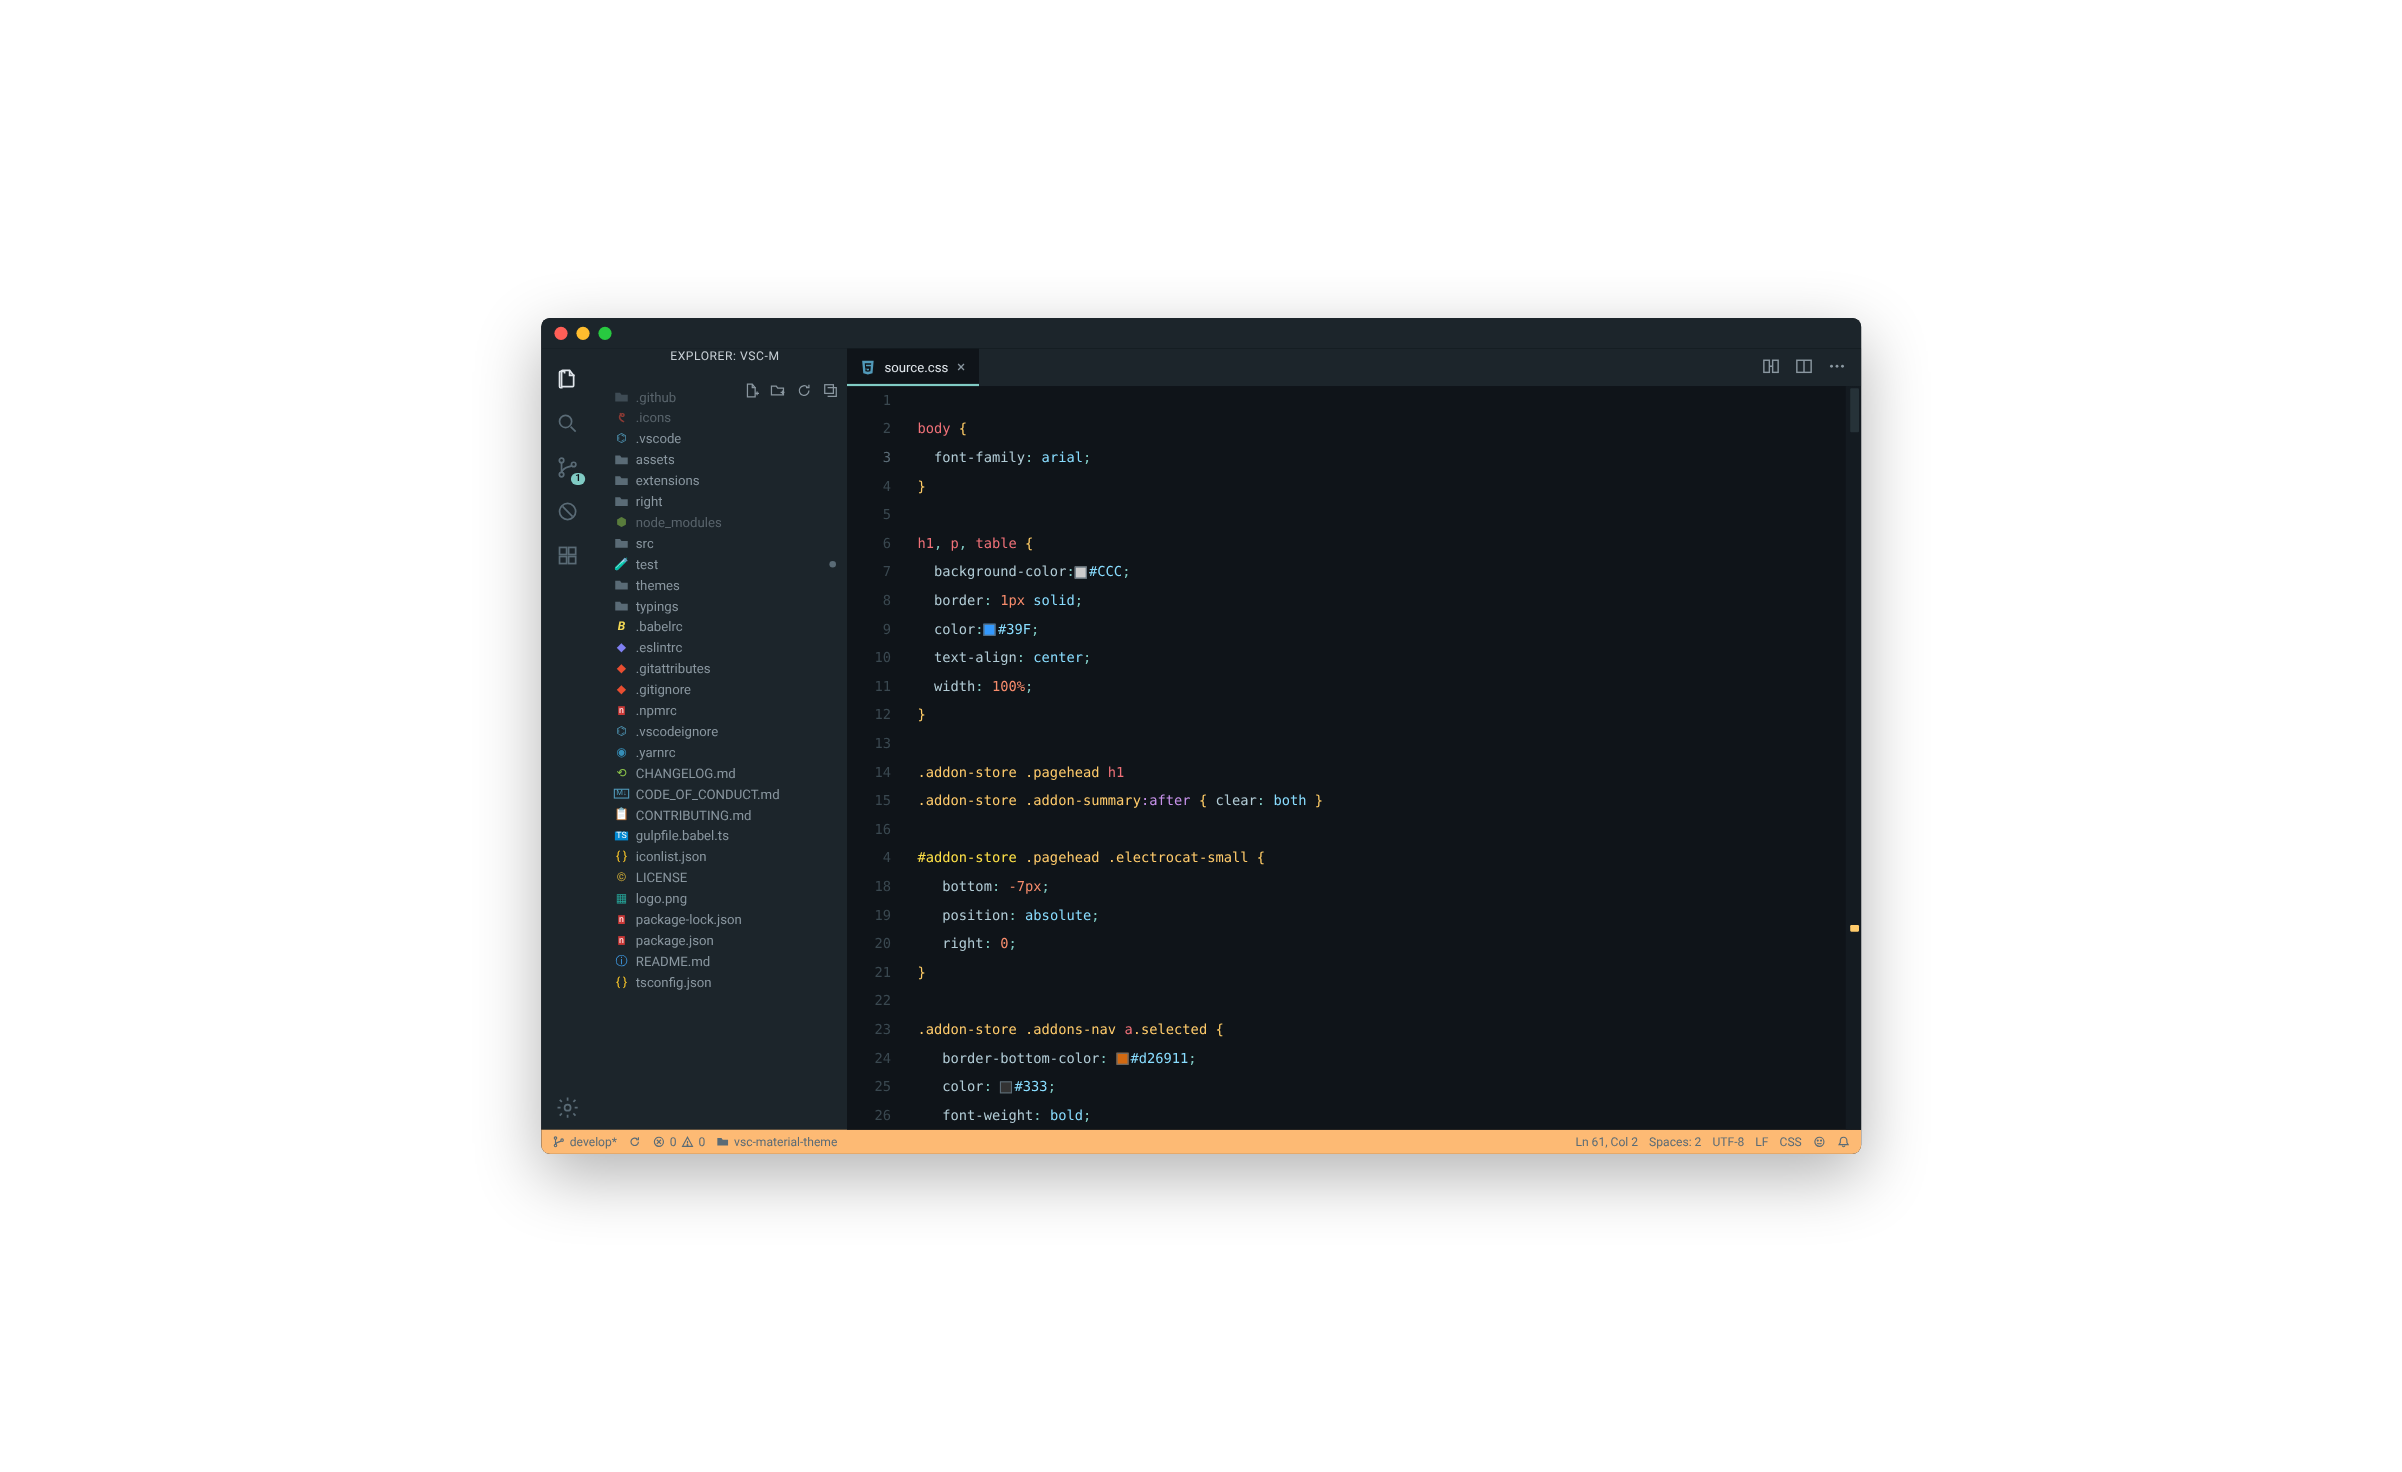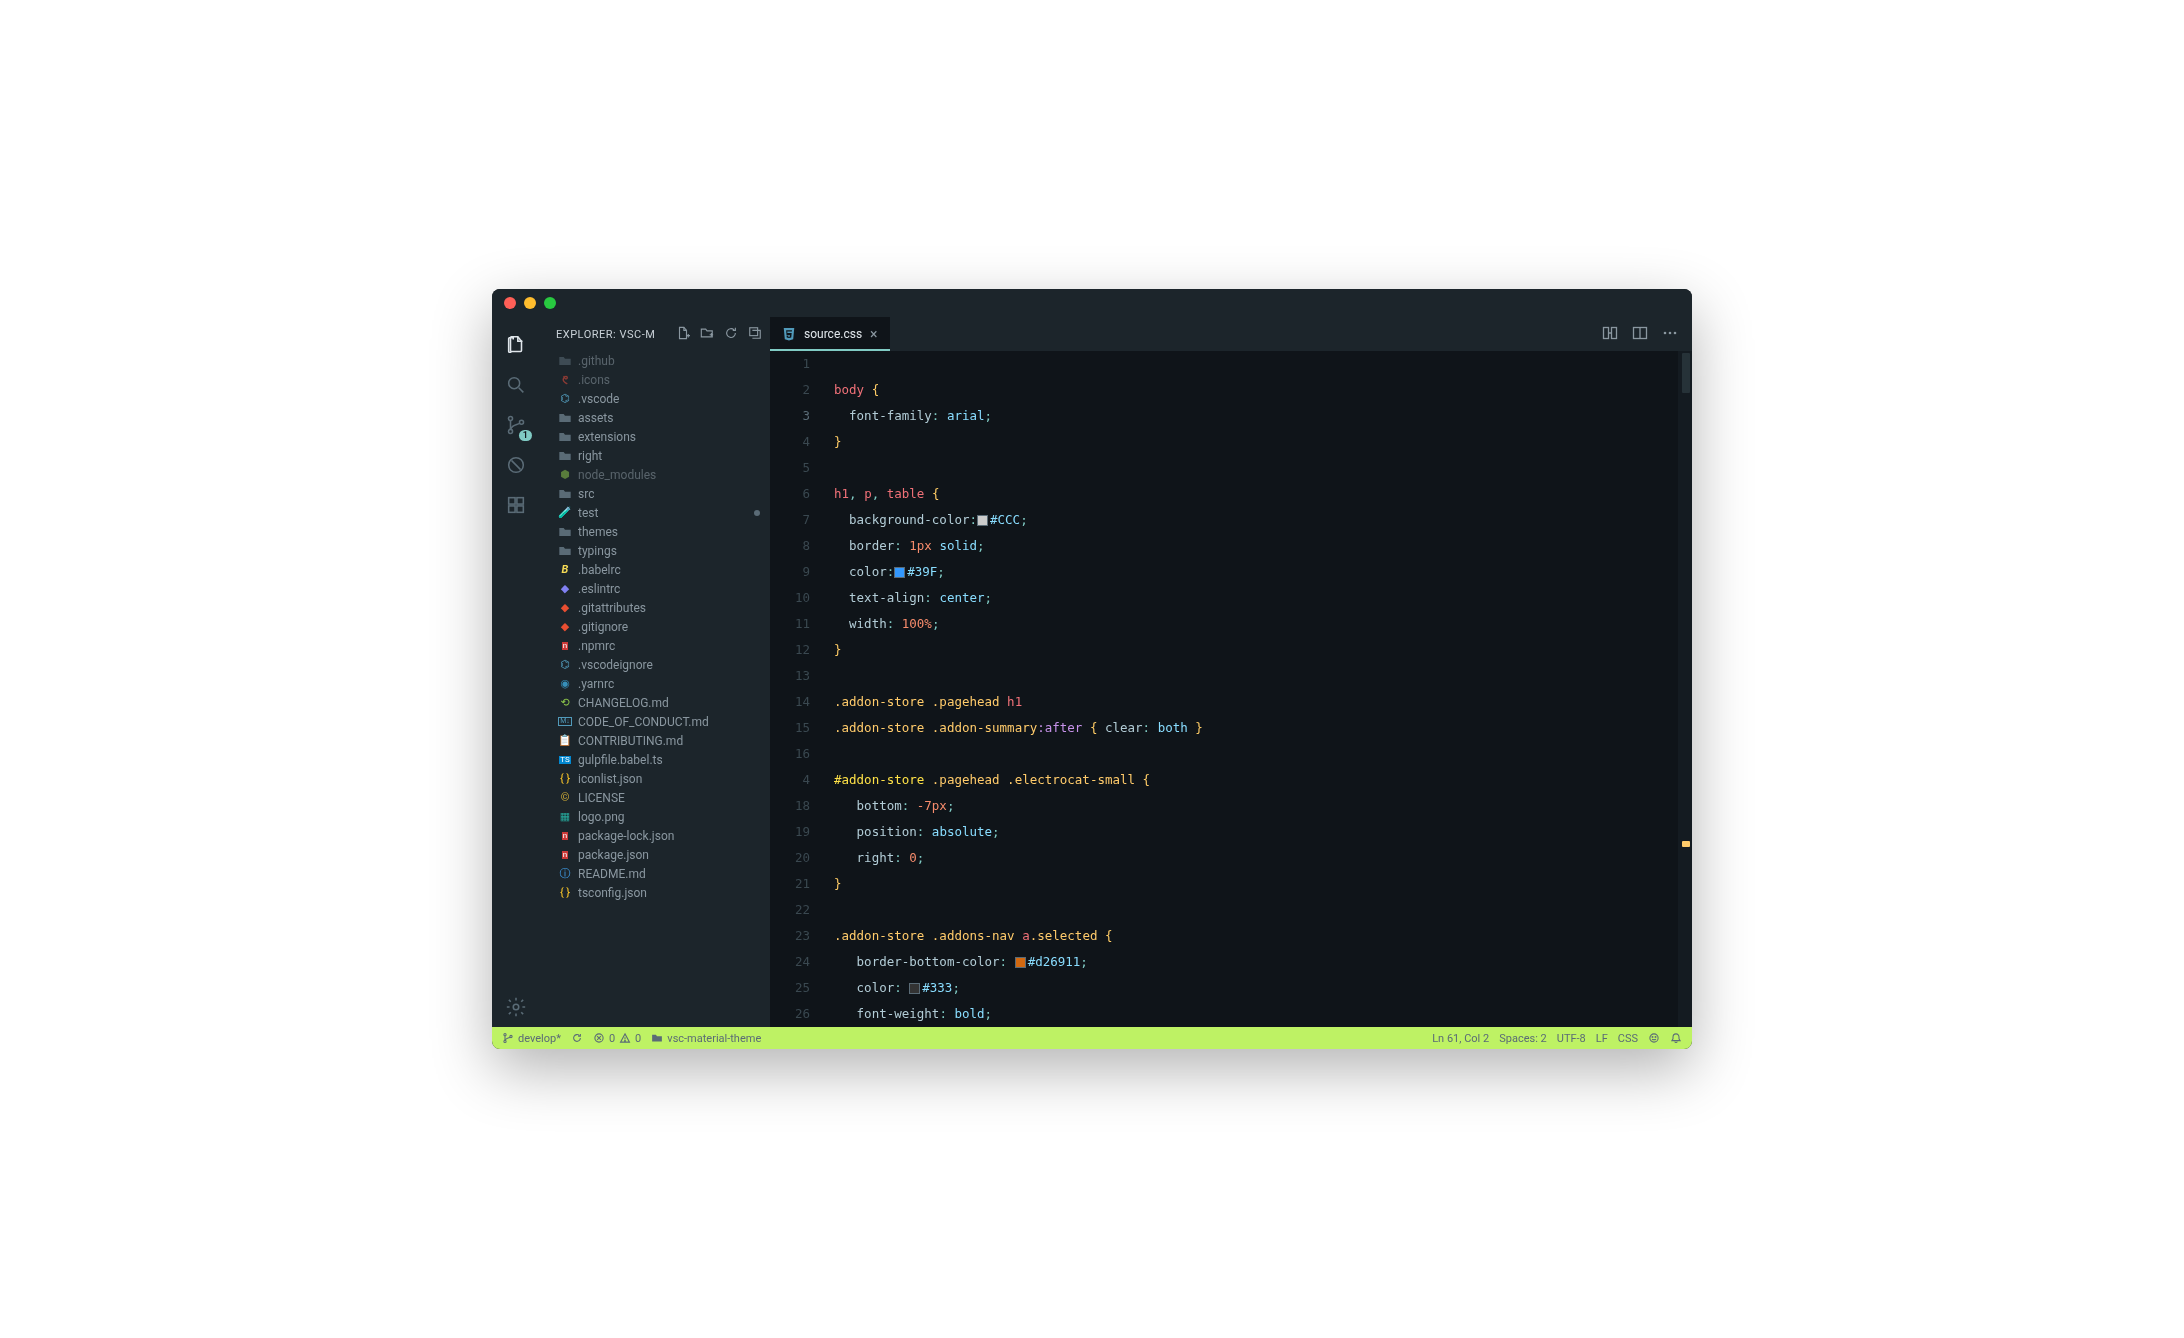--- a/index.html
+++ b/index.html
@@ -91,20 +91,21 @@
     display: flex;
     flex-direction: column;
     flex-shrink: 0;
   }
   .sidebar-header {
     height: 34px;
     display: flex;
     align-items: center;
     padding: 0 8px 0 16px;
     gap: 18px;
+    flex-direction: column;
   }
   .sidebar-title { font-size: 11px; letter-spacing: 0.5px; color: #c8d0d6; text-transform: uppercase; }
   .sidebar-actions { margin-left: auto; display: flex; gap: 10px; color: #8a97a0; }
   .sidebar-actions svg { width: 14px; height: 14px; }
   .filetree {
     flex: 1;
     overflow-y: auto;
     padding-bottom: 4px;
   }
   .tree-item {
@@ -222,21 +223,21 @@
   .minimap .mm-block {
     position: absolute;
     right: 2px;
     width: 8px;
     border-radius: 1px;
   }
 
   
   .statusbar {
     height: 22px;
-    background: #bef264;
+    background: #fdba74;
     display: flex;
     align-items: center;
     padding: 0 10px;
     font-size: 11px;
     color: #5a6b76;
     flex-shrink: 0;
   }
   .statusbar .sb-group { display: flex; align-items: center; gap: 10px; }
   .statusbar .sb-spacer { flex: 1; }
   .statusbar svg { width: 12px; height: 12px; vertical-align: middle; }

